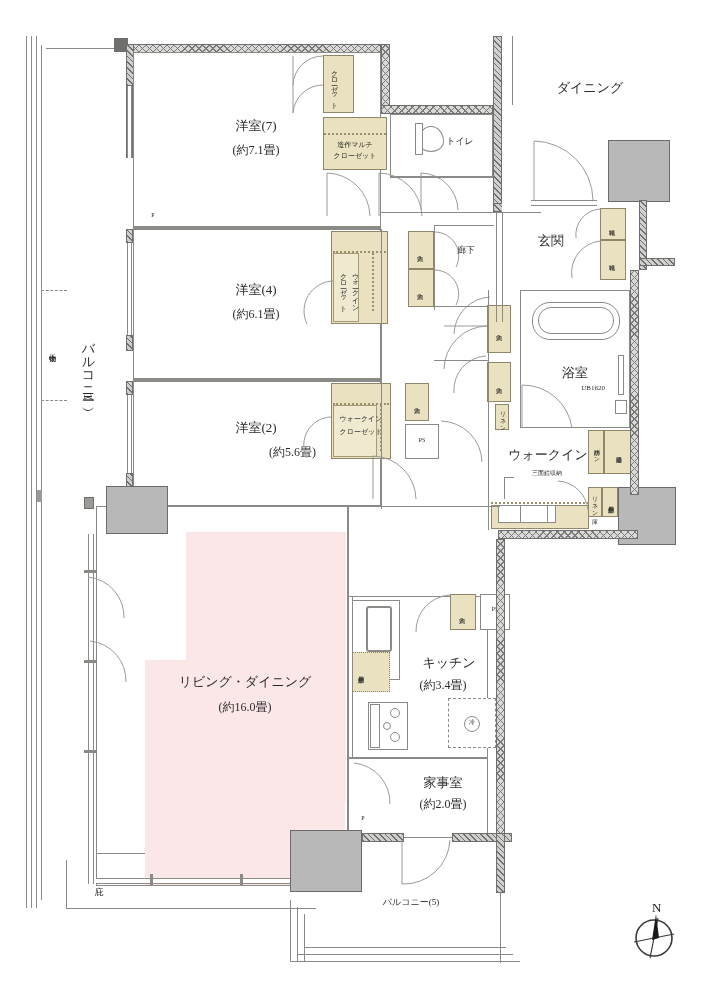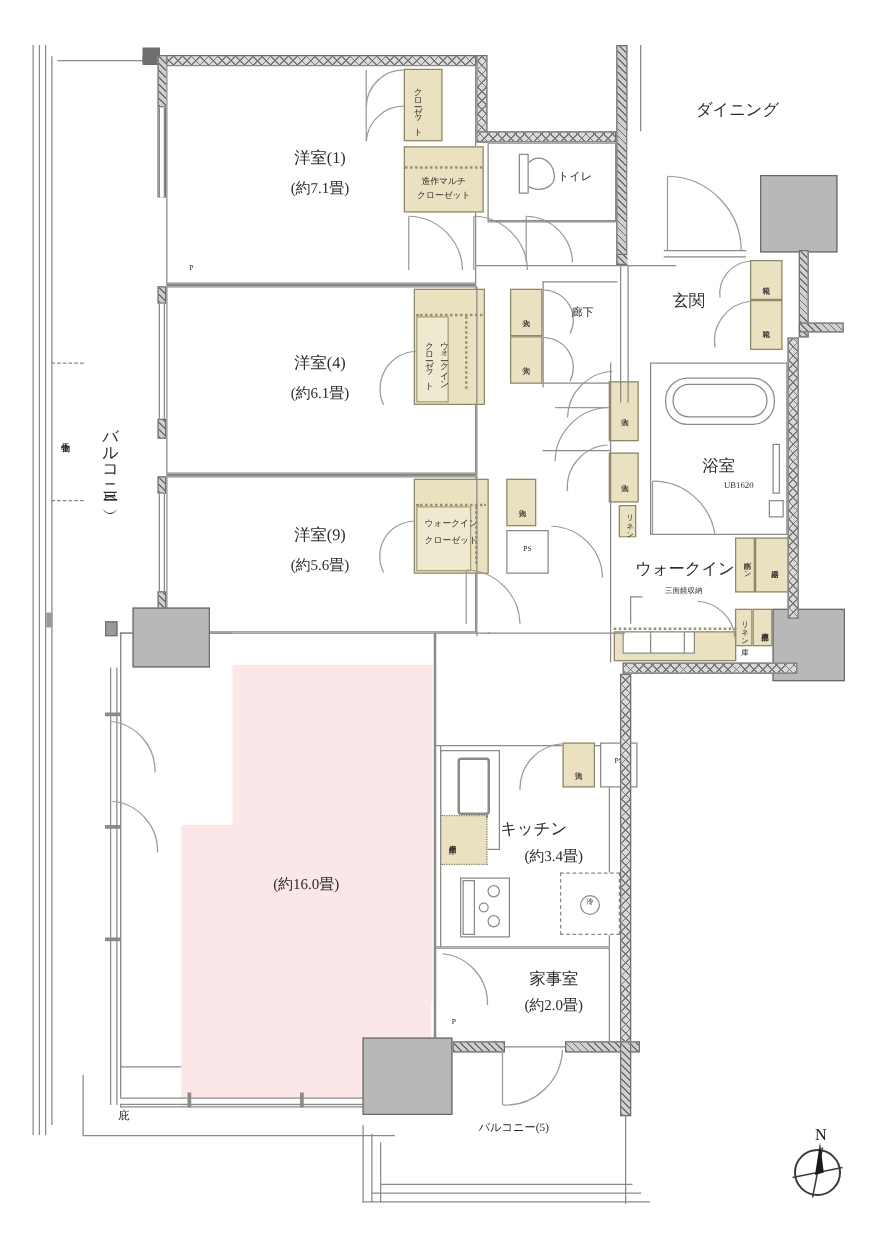--- a/index.html
+++ b/index.html
@@ -67,21 +67,21 @@
 
   <div class="abs hatchwall" style="left:130px;top:44px;width:251px;height:9px;"></div>
   <div class="abs hatchwall" style="left:381px;top:44px;width:9px;height:70px;"></div>
   <div class="abs hatchwall" style="left:381px;top:105px;width:112px;height:9px;"></div>
 
   <div class="abs diagwall" style="left:126px;top:44px;width:8px;height:42px;"></div>
   <div class="abs diagwall" style="left:126px;top:86px;width:7px;height:72px;"></div>
   <div class="abs" style="left:127px;top:86px;width:5px;height:72px;background:#fff;border-left:1px solid #8a8a86;border-right:1px solid #8a8a86;"></div>
 
   <div class="abs room" style="left:133px;top:52px;width:248px;height:175px;"></div>
-  <div class="lbl lbl-room" style="left:196px;top:118px;width:120px;">洋室(1)</div>
+  <div class="lbl lbl-room" style="left:196px;top:118px;width:120px;">洋室(7)</div>
   <div class="lbl lbl-sub" style="left:196px;top:143px;width:120px;">(約7.1畳)</div>
 
   <div class="abs closet" style="left:323px;top:55px;width:31px;height:58px;"></div>
   <div class="lbl lbl-xs vert" style="left:326px;top:60px;height:50px;width:12px;">クローゼット</div>
 
   <div class="swing" style="left:292px;top:55px;">
     <svg width="32" height="60" viewBox="0 0 32 60">
         <path d="M31,1 A30,30 0 0 0 1,30" fill="none" stroke="#9a9a97" stroke-width="1"></path>
         <path d="M31,30 A30,30 0 0 0 1,58" fill="none" stroke="#9a9a97" stroke-width="1"></path>
         <line x1="1" y1="1" x2="1" y2="58" stroke="#9a9a97" stroke-width="1"></line>
@@ -205,22 +205,22 @@
       </svg>
   </div>
 
   <div class="abs closet" style="left:487px;top:305px;width:24px;height:48px;"></div>
   <div class="lbl lbl-tiny vert" style="left:493px;top:316px;height:28px;width:9px;">物入</div>
   <div class="abs closet" style="left:487px;top:362px;width:24px;height:40px;"></div>
   <div class="lbl lbl-tiny vert" style="left:493px;top:370px;height:26px;width:9px;">物入</div>
 
   <div class="abs thinline" style="left:133px;top:379px;width:248px;height:2px;"></div>
   <div class="abs room" style="left:133px;top:381px;width:248px;height:125px;"></div>
-  <div class="lbl lbl-room" style="left:196px;top:420px;width:120px;">洋室(9)</div>
-  <div class="lbl lbl-sub" style="left:196px;top:445px;width:120px;">(約5.6畳)</div>
+  <div class="lbl lbl-room" style="left:196px;top:420px;width:120px;">洋室(2)</div>
+  <div class="lbl lbl-sub" style="left:196px;top:445px;width:120px;text-align:right;">(約5.6畳)</div>
 
   <div class="abs diagwall" style="left:126px;top:381px;width:7px;height:14px;"></div>
   <div class="abs" style="left:127px;top:395px;width:5px;height:78px;background:#fff;border-left:1px solid #8a8a86;border-right:1px solid #8a8a86;"></div>
   <div class="abs diagwall" style="left:126px;top:473px;width:7px;height:16px;"></div>
 
   <div class="abs closet" style="left:331px;top:383px;width:60px;height:76px;"></div>
   <div class="abs" style="left:333px;top:403px;width:56px;height:0;border-top:2px dotted #9a9070;"></div>
   <div class="abs closetlite" style="left:333px;top:405px;width:44px;height:52px;border:1px solid #a59b77;"></div>
   <div class="lbl lbl-xs" style="left:329px;top:415px;width:64px;">ウォークイン</div>
   <div class="lbl lbl-xs" style="left:329px;top:428px;width:64px;">クローゼット</div>
@@ -245,21 +245,21 @@
   <div class="swing" style="left:440px;top:420px;">
     <svg width="44" height="44" viewBox="0 0 44 44">
         <path d="M1,1 A42,42 0 0 1 42,42" fill="none" stroke="#9a9a97" stroke-width="1"></path>
       </svg>
   </div>
 
   <div class="abs room" style="left:520px;top:290px;width:110px;height:138px;"></div>
   <div class="abs" style="left:532px;top:302px;width:88px;height:38px;border:1px solid #8a8a86;border-radius:18px;background:#fff;"></div>
   <div class="abs" style="left:538px;top:307px;width:76px;height:27px;border:1px solid #8a8a86;border-radius:13px;background:#fff;"></div>
   <div class="lbl lbl-room" style="left:545px;top:365px;width:60px;">浴室</div>
-  <div class="lbl lbl-xs" style="left:561px;top:384px;width:60px;">UB1620</div>
+  <div class="lbl lbl-xs" style="left:545px;top:384px;width:60px;text-align:right;">UB1620</div>
   <div class="abs" style="left:618px;top:355px;width:6px;height:40px;border:1px solid #8a8a86;background:#fff;"></div>
   <div class="abs" style="left:615px;top:400px;width:12px;height:14px;border:1px solid #8a8a86;background:#fff;"></div>
   <div class="swing" style="left:520px;top:384px;">
     <svg width="54" height="46" viewBox="0 0 54 46">
         <path d="M2,1 A50,50 0 0 1 52,44" fill="none" stroke="#9a9a97" stroke-width="1"></path>
         <line x1="2" y1="1" x2="2" y2="44" stroke="#9a9a97" stroke-width="1"></line>
       </svg>
   </div>
 
   <div class="abs closet" style="left:495px;top:404px;width:14px;height:26px;"></div>
@@ -292,20 +292,21 @@
 
   <div class="abs column" style="left:618px;top:487px;width:58px;height:58px;"></div>
 
   <div class="abs hatchwall" style="left:630px;top:270px;width:9px;height:225px;"></div>
   <div class="abs hatchwall" style="left:498px;top:530px;width:140px;height:9px;"></div>
 
   <div class="abs room" style="left:96px;top:506px;width:252px;height:348px;border:1px solid #8a8a86;"></div>
 
   <div class="abs ld" style="left:186px;top:532px;width:160px;height:270px;"></div>
   <div class="abs ld" style="left:145px;top:660px;width:200px;height:225px;"></div>
+  <div class="lbl lbl-room" style="left:155px;top:674px;width:180px;">リビング・ダイニング</div>
   <div class="lbl lbl-sub" style="left:155px;top:700px;width:180px;">(約16.0畳)</div>
 
   <div class="abs thinline" style="left:96px;top:506px;width:90px;height:1px;"></div>
   <div class="abs thinline" style="left:96px;top:506px;width:1px;height:380px;"></div>
   <div class="abs thinline" style="left:96px;top:885px;width:230px;height:1px;"></div>
   <div class="abs thinline" style="left:348px;top:506px;width:1px;height:340px;"></div>
 
   <div class="abs column" style="left:106px;top:486px;width:62px;height:48px;"></div>
 
   <div class="abs" style="left:88px;top:534px;width:6px;height:350px;background:#fff;border-left:1px solid #8a8a86;border-right:1px solid #8a8a86;"></div>
@@ -323,21 +324,21 @@
         <path d="M2,1 A40,40 0 0 1 38,42" fill="none" stroke="#9a9a97" stroke-width="1"></path>
       </svg>
   </div>
   <div class="swing" style="left:88px;top:640px;">
     <svg width="40" height="44" viewBox="0 0 40 44">
         <path d="M2,1 A40,40 0 0 1 38,42" fill="none" stroke="#9a9a97" stroke-width="1"></path>
       </svg>
   </div>
 
   <div class="abs room" style="left:348px;top:596px;width:140px;height:162px;"></div>
-  <div class="lbl lbl-room" style="left:382px;top:655px;width:90px;">キッチン</div>
+  <div class="lbl lbl-room" style="left:404px;top:655px;width:90px;">キッチン</div>
   <div class="lbl lbl-sub" style="left:398px;top:678px;width:90px;">(約3.4畳)</div>
 
   <div class="abs whitebox" style="left:352px;top:600px;width:48px;height:80px;"></div>
   <div class="abs" style="left:366px;top:606px;width:26px;height:46px;border:2px solid #8a8a86;border-radius:3px;background:#fff;"></div>
   <div class="abs closet" style="left:352px;top:652px;width:38px;height:40px;border-style:dotted;"></div>
   <div class="lbl lbl-tiny vert" style="left:355px;top:656px;height:32px;width:9px;">上部吊戸棚</div>
 
   <div class="abs whitebox" style="left:368px;top:702px;width:40px;height:48px;"></div>
   <div class="abs" style="left:370px;top:704px;width:10px;height:44px;border:1px solid #8a8a86;background:#fff;"></div>
   <div class="abs" style="left:390px;top:708px;width:10px;height:10px;border:1px solid #8a8a86;border-radius:50%;"></div>

